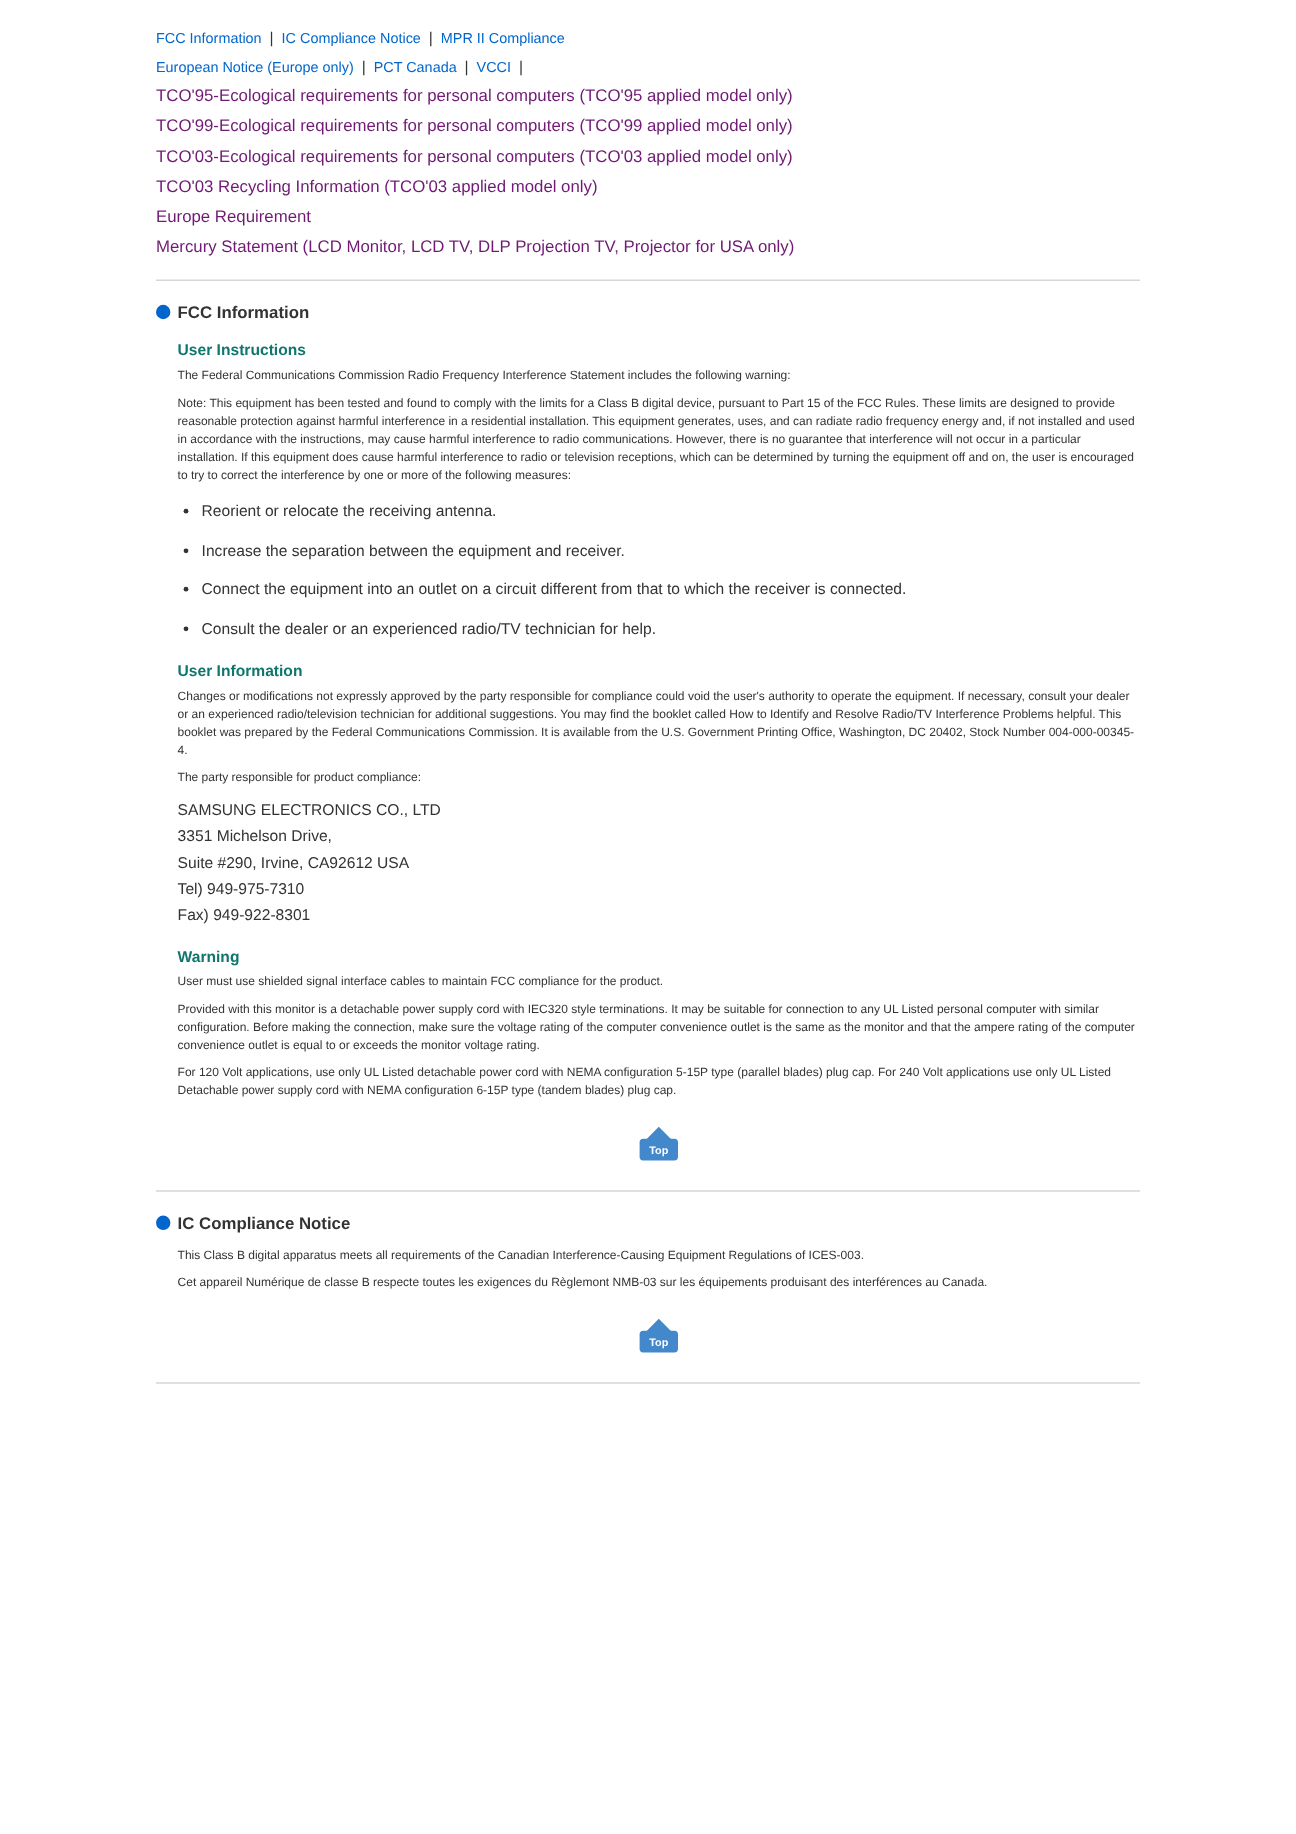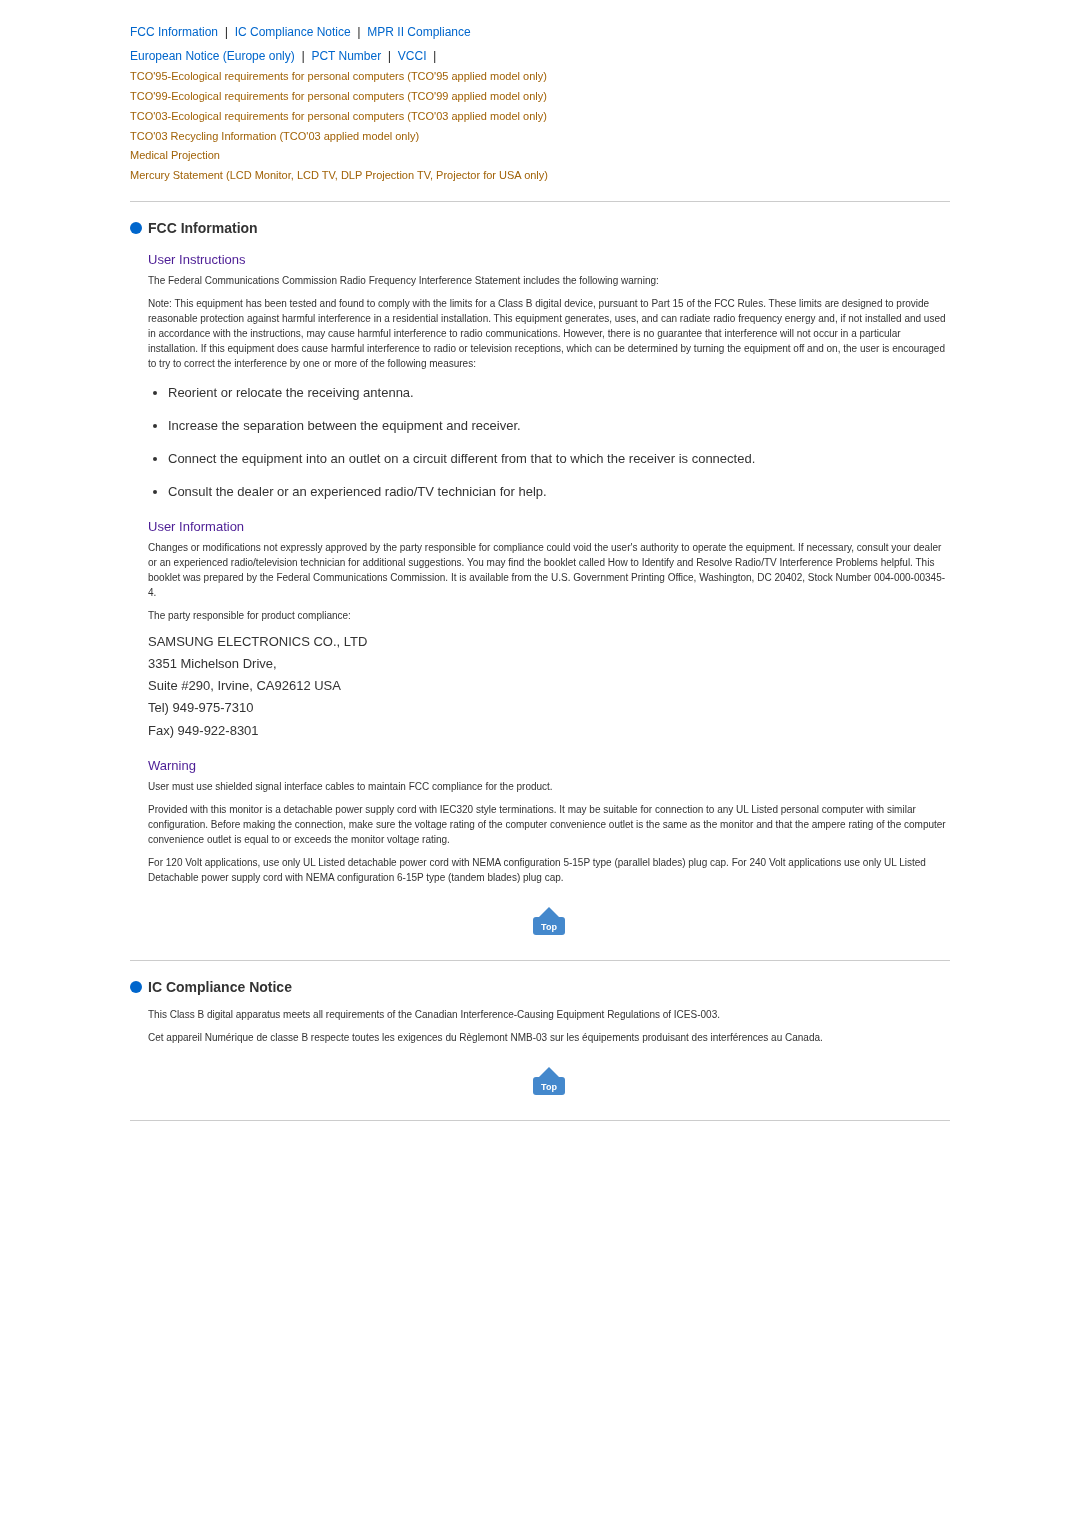--- a/index.html
+++ b/index.html
@@ -19,23 +19,23 @@
     .nav-links a, .nav-link {
       color: #0066cc;
       text-decoration: none;
       font-size: 12px;
     }
     .nav-links .separator {
       color: #333;
       margin: 0 3px;
     }
     .nav-links .tco-link {
-      color: #a16207;
+      color: #701a75;
       display: block;
-      font-size: 11px;
+      font-size: 14px;
       text-decoration: none;
     }
     hr {
       border: none;
       border-top: 1px solid #ccc;
       margin: 15px 0;
     }
     .section-header {
       display: flex;
       align-items: center;
@@ -53,23 +53,23 @@
     .section-header h2 {
       font-size: 14px;
       font-weight: bold;
       color: #333;
     }
     .section-body {
       padding-left: 18px;
     }
     .subsection-title {
       font-size: 13px;
-      font-weight: normal;
+      font-weight: bold;
       margin: 14px 0 4px 0;
-      color: #4c1d95;
+      color: #0f766e;
     }
     p {
       font-size: 10px;
       line-height: 1.5;
       margin-bottom: 8px;
       color: #333;
     }
     .note-bold {
       font-weight: normal;
     }
@@ -110,30 +110,30 @@
     <a class="nav-link" href="#fcc">FCC Information</a>
     <span class="separator"> | </span>
     <a class="nav-link" href="#ic">IC Compliance Notice</a>
     <span class="separator"> | </span>
     <a class="nav-link" href="#mpr">MPR II Compliance</a>
   </span>
   <br>
   <span>
     <a class="nav-link" href="#european">European Notice (Europe only)</a>
     <span class="separator"> | </span>
-    <a class="nav-link" href="#pct">PCT Number</a>
+    <a class="nav-link" href="#pct">PCT Canada</a>
     <span class="separator"> | </span>
     <a class="nav-link" href="#vcci">VCCI</a>
     <span class="separator"> |</span>
   </span>
   <a class="tco-link" href="#tco95">TCO'95-Ecological requirements for personal computers (TCO'95 applied model only)</a>
   <a class="tco-link" href="#tco99">TCO'99-Ecological requirements for personal computers (TCO'99 applied model only)</a>
   <a class="tco-link" href="#tco03">TCO'03-Ecological requirements for personal computers (TCO'03 applied model only)</a>
   <a class="tco-link" href="#tco03r">TCO'03 Recycling Information (TCO'03 applied model only)</a>
-  <a class="tco-link" href="#medical">Medical Projection</a>
+  <a class="tco-link" href="#medical">Europe Requirement</a>
   <a class="tco-link" href="#mercury">Mercury Statement (LCD Monitor, LCD TV, DLP Projection TV, Projector for USA only)</a>
 </div>
 
 <hr>
 
 <div id="fcc">
   <div class="section-header">
     <span class="bullet"></span>
     <h2>FCC Information</h2>
   </div>

